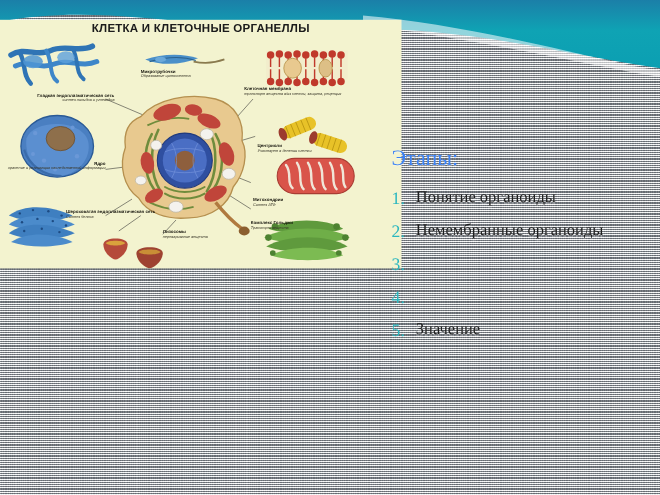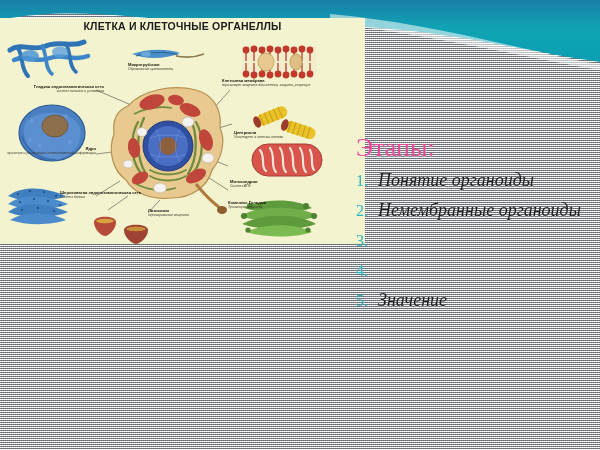--- a/index.html
+++ b/index.html
@@ -37,34 +37,33 @@
   .stage svg{display:block;}
 
   .lbl{position:absolute;font-family:"Liberation Sans", sans-serif;color:#17160e;}
   .lbl .t{display:block;font-weight:bold;font-size:4.1px;line-height:5px;white-space:nowrap;}
   .lbl .s{display:block;font-style:italic;font-size:3.5px;line-height:4.4px;color:#3a382a;white-space:nowrap;}
   .lbl.r{text-align:right;}
 
   
   .etapy{
     position:absolute;left:356px;top:133px;
-    font-size:26px;color:#ec4899;white-space:nowrap;
+    font-size:20px;color:#3b82f6;white-space:nowrap;
     text-shadow:0 1px 0 rgba(255,255,255,.35);
   }
   .list{position:absolute;left:356px;top:170px;width:238px;}
   .li{display:flex;align-items:flex-start;margin-bottom:9px;}
   .li .num{
     width:22px;flex:0 0 22px;
     font-size:16px;color:#2bb7bf;font-weight:normal;
     line-height:21px;
   }
   .li .txt{
-    font-size:18px;color:#1d1d1d;line-height:21px;
+    font-size:15px;color:#1d1d1d;line-height:21px;
     text-shadow:0 1px 0 rgba(255,255,255,.3);
-    font-style:italic;
   }
 </style>
 </head>
 <body>
 
 <div id="slide">
 
   <div class="bg-texture"></div>
 
   <div class="wave-wrap">

